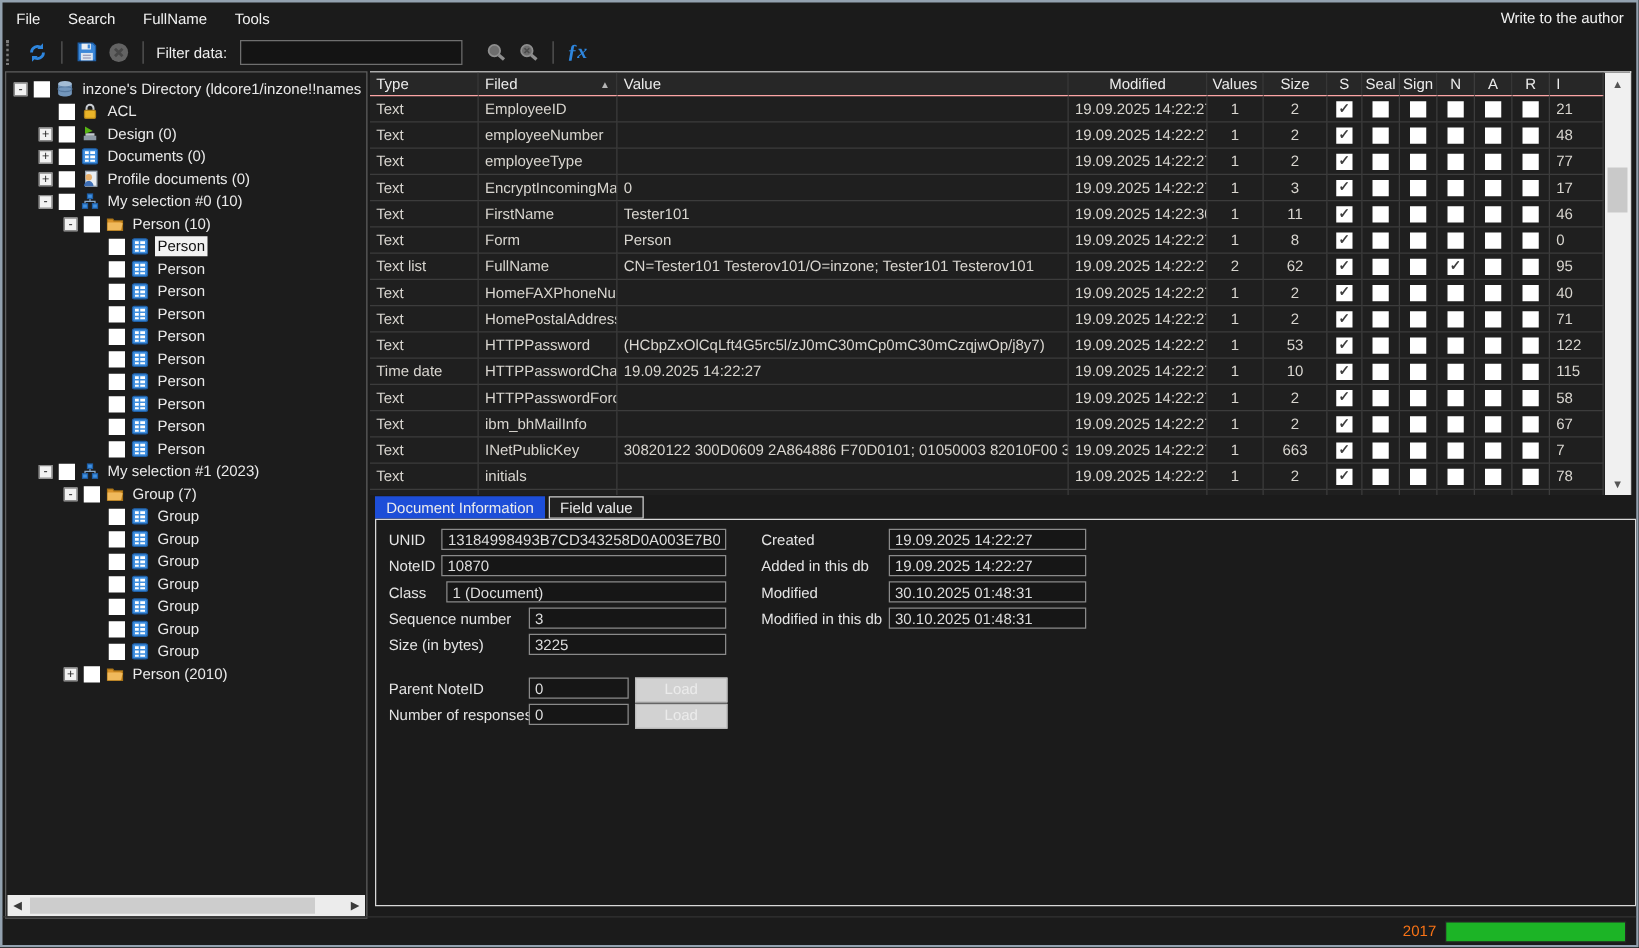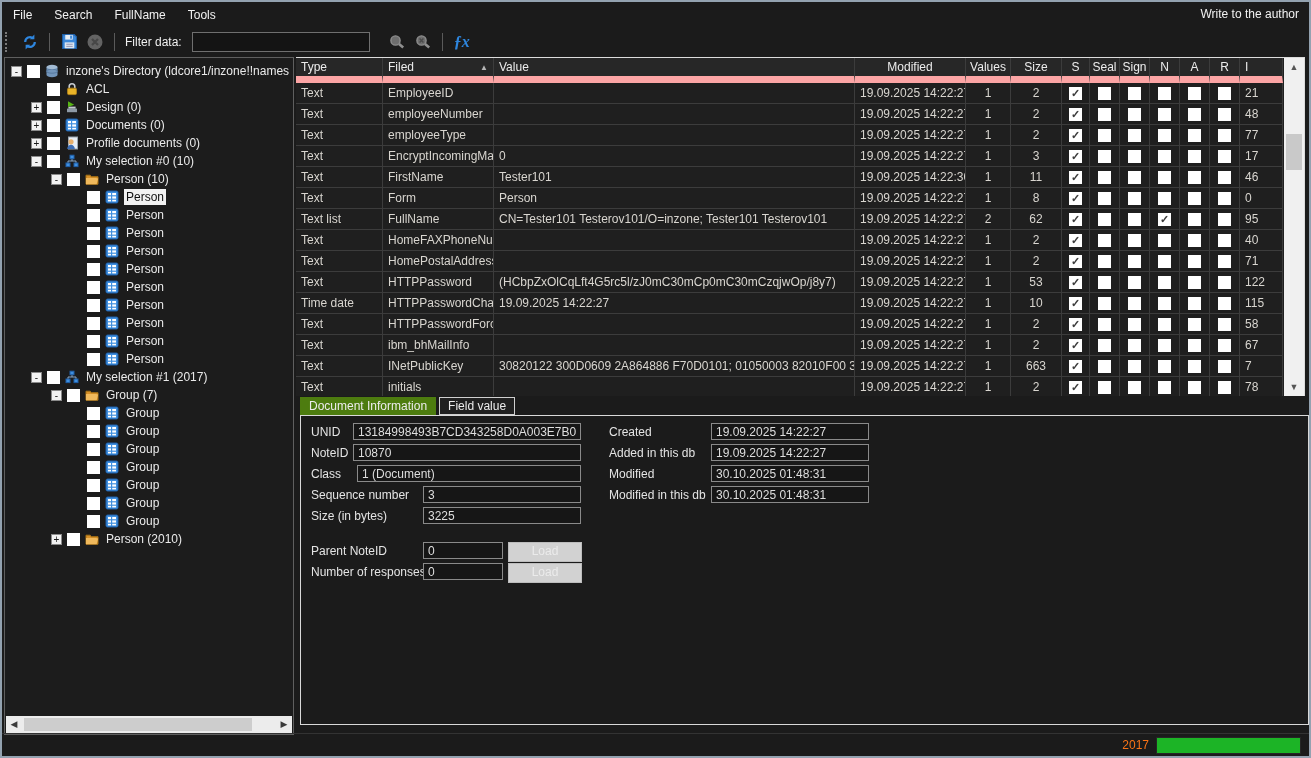--- a/index.html
+++ b/index.html
@@ -32,36 +32,36 @@
   .tlabel{color:#eaeaea;padding:1px 2px;}
   .tlabel.selected{background:#f2f2f2;color:#111;}
   .tree-hscroll{position:absolute;left:1px;right:1px;bottom:1px;height:17px;background:#ececec;display:flex;align-items:center;}
   .hs-arrow{width:16px;height:17px;color:#3a3a3a;font-size:9px;line-height:17px;text-align:center;}
   .hs-thumb{height:13px;background:#cdcdcd;width:228px;margin-left:2px;}
   
   .table-panel{position:absolute;left:294px;top:55px;width:1009px;height:339px;background:#1f1f1f;
                border-top:1px solid #dcdcdc;border-right:1px solid #dcdcdc;box-sizing:border-box;overflow:hidden;}
   .tgrid{position:absolute;left:0;top:0;width:988px;}
   .trow{display:grid;grid-template-columns:87px 111px 361px 111px 45px 51px 28px 30px 30px 30px 30px 30px 43px;}
-  .thead .c{height:18px;line-height:18px;background:#272727;color:#ececec;border-bottom:7px solid #fca5a5;}
+  .thead .c{height:18px;line-height:18px;background:#272727;color:#ececec;border-bottom:1px solid #fca5a5;}
   .c{border-right:1px solid #3c3c3c;padding:0 5px;overflow:hidden;white-space:nowrap;color:#d9d6d0;}
   .tbody .c{height:20px;line-height:20px;border-bottom:1px solid #3c3c3c;}
   .c.center{text-align:center;padding:0 2px;}
   .ccell{display:flex;align-items:center;justify-content:center;padding:0;}
   .cb{width:13px;height:13px;background:#ffffff;}
   .cb.checked{position:relative;}
   .cb.checked::after{content:"✓";position:absolute;left:0;top:0;width:13px;height:13px;
                      color:#3d3d3d;font-size:11px;line-height:13px;text-align:center;font-weight:bold;}
   .sort-arrow{float:right;font-size:8px;color:#b5b5b5;margin-top:1px;}
   .vscroll{position:absolute;right:0;top:0;width:20px;height:338px;background:#f0f0f0;}
   .vs-arrow{position:absolute;left:0;width:20px;height:18px;color:#555;font-size:9px;text-align:center;line-height:18px;}
   .vs-thumb{position:absolute;left:2px;width:16px;top:76px;height:36px;background:#c9c9c9;}
   
   .tabs{position:absolute;left:298px;top:395px;height:18px;display:flex;align-items:flex-end;}
-  .tab{padding:2px 9px;color:#ececec;background:#4d7c0f;cursor:default;}
+  .tab{padding:2px 9px;color:#ececec;background:#1d4ed8;cursor:default;}
   .tab.inactive{border:1px solid #cfcfcf;padding:1px 8px;margin-left:3px;background:#202020;}
   .details-panel{position:absolute;left:298px;top:413px;width:1009px;height:310px;background:#1b1b1b;
                  border:1px solid #d9d9d9;box-sizing:border-box;}
   .flabel{position:absolute;color:#e4e4e4;line-height:17px;}
   .fbox{position:absolute;height:17px;background:#161616;border:1px solid #8a8a8a;color:#dedede;
         font-family:"Liberation Sans",sans-serif;font-size:12px;padding:0 4px;box-sizing:border-box;outline:none;}
   .load-btn{position:absolute;width:72px;height:18px;background:#d2d2d2;color:#ebebeb;border:1px solid #bdbdbd;
             font-family:"Liberation Sans",sans-serif;font-size:12px;text-align:center;line-height:16px;}
   
   .statusbar{position:absolute;left:0;right:0;bottom:0;height:22px;border-top:1px solid #333;}
@@ -382,21 +382,21 @@
           <span class="exp">-</span>
           <span class="tcb"></span>
           <span class="ticon">
             <svg width="14" height="14" viewBox="0 0 14 14">
               <path d="M7 5v2M3 9V7h8v2" stroke="#8aa8c8" fill="none"></path>
               <rect x="5" y="1.2" width="4" height="3.6" fill="#3f8fdf" stroke="#1e5fa8"></rect>
               <rect x="1" y="9" width="4" height="3.6" fill="#3f8fdf" stroke="#1e5fa8"></rect>
               <rect x="9" y="9" width="4" height="3.6" fill="#3f8fdf" stroke="#1e5fa8"></rect>
             </svg>
           </span>
-          <span class="tlabel">My selection #1 (2017)</span>
+          <span class="tlabel">My selection #1 (2023)</span>
         </div>
         <div class="tree-item" style="padding-left: 46px;">
           <span class="exp">-</span>
           <span class="tcb"></span>
           <span class="ticon">
             <svg width="14" height="14" viewBox="0 0 14 14">
               <path d="M1 3.2h4.2l1 1.5H13v7.5H1z" fill="#d89128" stroke="#a87316"></path>
               <path d="M1 6h9.8l2.4.6-1.6 5.6H1z" fill="#f0b95c"></path>
             </svg>
           </span>

